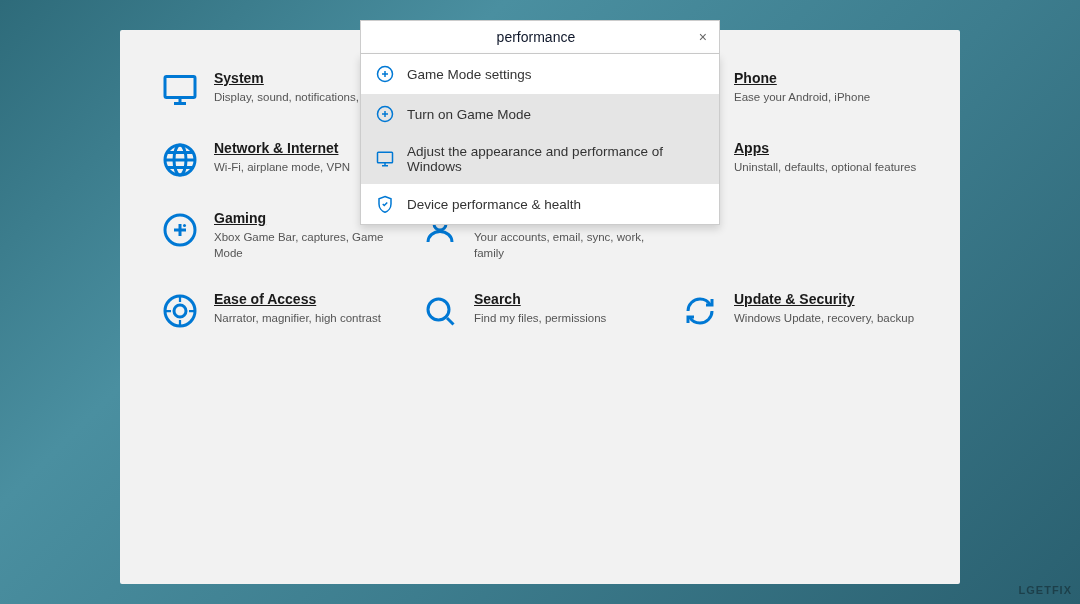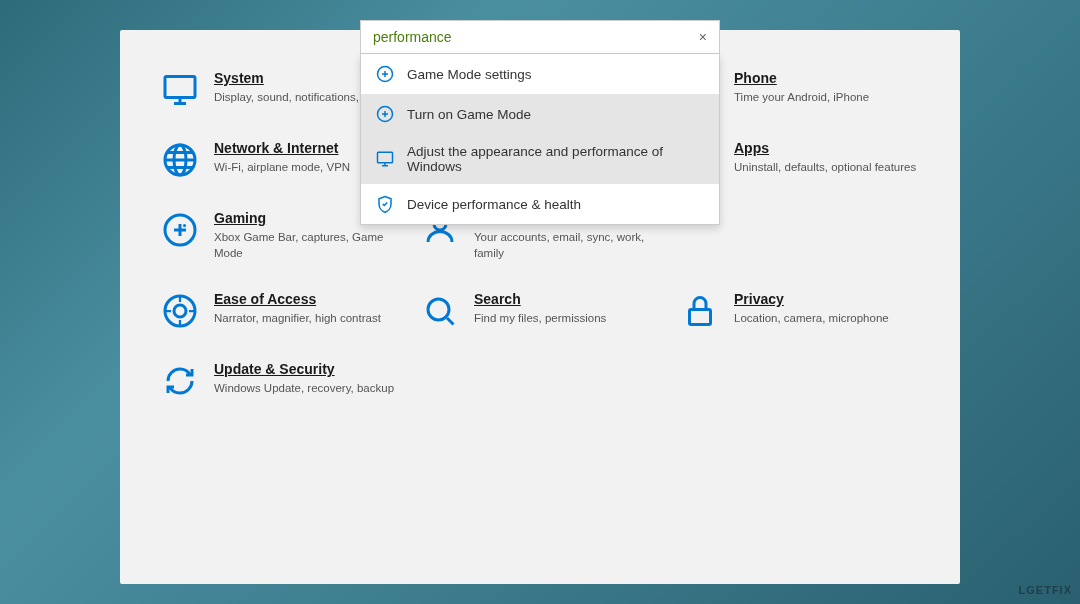--- a/index.html
+++ b/index.html
@@ -90,21 +90,22 @@
       border: 1px solid #ccc;
       padding: 8px 12px;
       font-size: 14px;
       color: #333;
       width: 100%;
     }
 
     .search-input-text {
       flex: 1;
       font-size: 14px;
-      color: #4d7c0f;
+      color: #0f172a;
+      text-align: center;
     }
 
     .search-clear {
       color: #666;
       font-size: 14px;
       cursor: pointer;
     }
 
     .dropdown {
       background: white;
@@ -195,21 +196,21 @@
 
     <div class="settings-item">
       <div class="settings-icon">
         <svg viewBox="0 0 24 24" stroke="#0078d4" fill="none" stroke-width="1.8">
           <rect x="7" y="2" width="10" height="20" rx="2"></rect>
           <circle cx="12" cy="18" r="1" fill="#0078d4"></circle>
         </svg>
       </div>
       <div class="settings-text">
         <div class="settings-title">Phone</div>
-        <div class="settings-desc">Time your Android, iPhone</div>
+        <div class="settings-desc">Ease your Android, iPhone</div>
       </div>
     </div>
 
     <div class="settings-item">
       <div class="settings-icon">
         <svg viewBox="0 0 24 24" stroke="#0078d4" fill="none" stroke-width="1.8">
           <circle cx="12" cy="12" r="10"></circle>
           <ellipse cx="12" cy="12" rx="4" ry="10"></ellipse>
           <path d="M2 12h20"></path>
           <path d="M4 7h16M4 17h16"></path>
@@ -297,32 +298,20 @@
           <circle cx="11" cy="11" r="7"></circle>
           <path d="M21 21l-4.35-4.35"></path>
         </svg>
       </div>
       <div class="settings-text">
         <div class="settings-title">Search</div>
         <div class="settings-desc">Find my files, permissions</div>
       </div>
     </div>
 
-    <div class="settings-item">
-      <div class="settings-icon">
-        <svg viewBox="0 0 24 24" stroke="#0078d4" fill="none" stroke-width="1.8">
-          <rect x="5" y="11" width="14" height="10" rx="1"></rect>
-          <path d="M8 11V7a4 4 0 018 0v4"></path>
-        </svg>
-      </div>
-      <div class="settings-text">
-        <div class="settings-title">Privacy</div>
-        <div class="settings-desc">Location, camera, microphone</div>
-      </div>
-    </div>
 
     <div class="settings-item">
       <div class="settings-icon">
         <svg viewBox="0 0 24 24" stroke="#0078d4" fill="none" stroke-width="1.8">
           <path d="M4 12a8 8 0 018-8 8 8 0 016.93 4"></path>
           <path d="M20 12a8 8 0 01-8 8 8 8 0 01-6.93-4"></path>
           <path d="M20 4v4h-4"></path>
           <path d="M4 20v-4h4"></path>
         </svg>
       </div>

